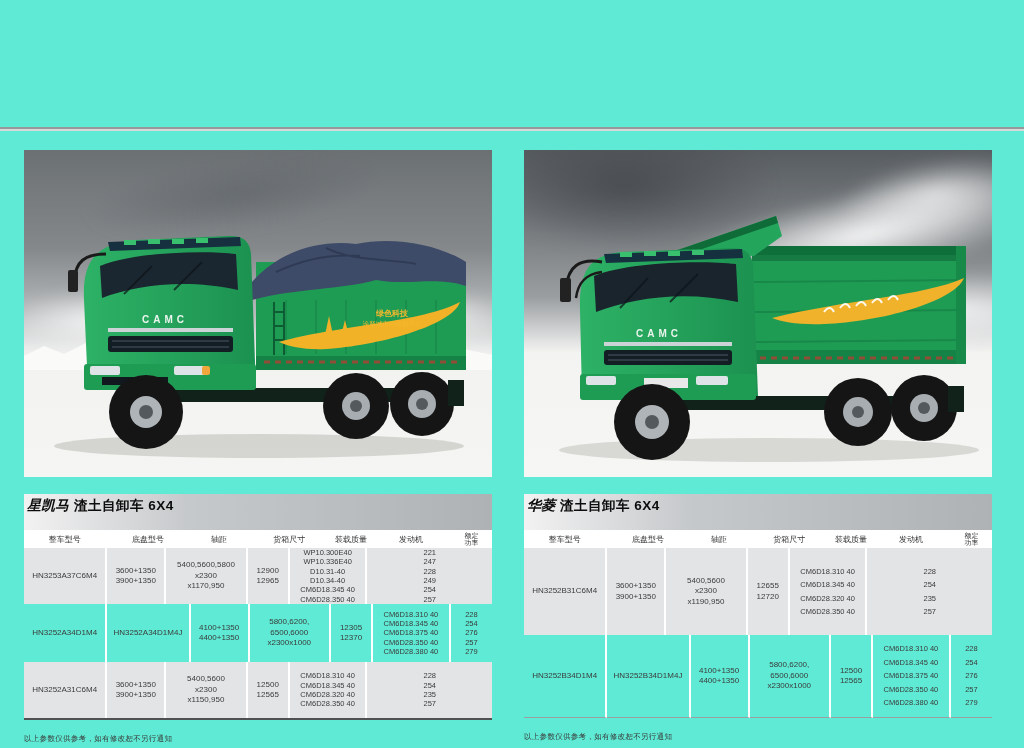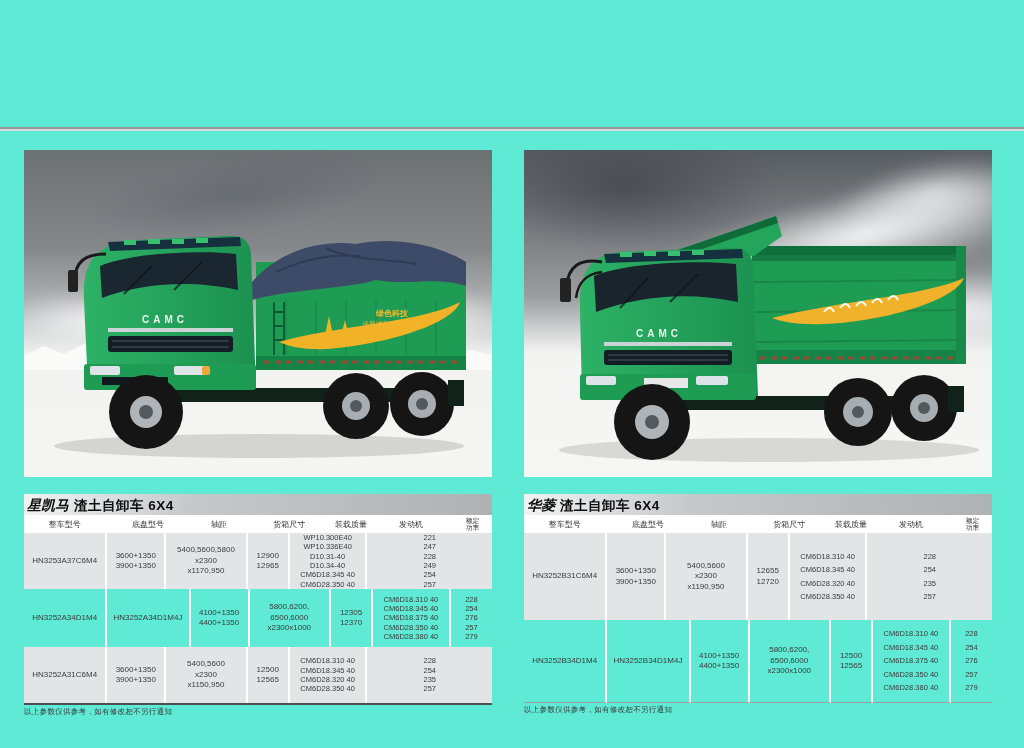--- a/index.html
+++ b/index.html
@@ -13,52 +13,52 @@
   
   .photo{position:relative;width:468px;height:327px;overflow:hidden;}
   .p0 .photo{background:linear-gradient(180deg,#6b7073 0%,#84888b 30%,#b6b9ba 50%,
         #e7e8e8 60%,#f2f2f0 63%,#f5f5f3 100%);}
   .p1 .photo{background:linear-gradient(180deg,#585d61 0%,#7e8285 28%,#9a9ea1 45%,
         #dfe0e0 58%,#f3f3f1 62%,#f6f6f4 100%);}
   .cloud{position:absolute;border-radius:50%;filter:blur(7px);}
   .photo svg{position:absolute;left:0;top:0;}
 
   
-  .titlebar{margin-top:17px;height:21px;line-height:21px;padding-left:3px;
+  .titlebar{margin-top:17px;height:36px;line-height:21px;padding-left:3px;
         background:linear-gradient(90deg,#f2f2f2 0%,#c6c9cb 35%,#aeb2b5 100%);
         white-space:nowrap;overflow:hidden;}
   .brand{font-family:"Liberation Serif",serif;font-weight:bold;font-style:italic;
         font-size:14px;color:#0c0c0c;margin-right:5px;}
   .series{font-weight:bold;font-size:13.5px;color:#0c0c0c;letter-spacing:.5px;}
 
   
   .spec-table{width:468px;}
   .p0 .spec-table{border-bottom:2px solid #4e5052;}
   .thead{display:flex;height:18px;}
-  .thead .tcell{font-size:8px;color:#333;background:#fff;text-align:right;}
+  .thead .tcell{font-size:8px;color:#333;background:#fff;}
   .trow{display:flex;}
   .tcell{display:flex;align-items:center;justify-content:center;text-align:center;
         font-size:8px;color:#3b3b3b;border-right:2px solid #fff;box-sizing:border-box;}
   .tcell:last-child{border-right:none;}
   .tbody .trow:nth-child(odd) .tcell{background:#e3e4e6;}
   .c1{flex:0 0 17.8%;} .c2{flex:0 0 17.8%;} .c3{flex:0 0 12.6%;}
   .c4{flex:0 0 17.4%;} .c5{flex:0 0 9%;} .c6{flex:0 0 16.6%;} .c7{flex:1;}
   .pre{white-space:pre-line;line-height:1.3;}
   .stack{flex-direction:column;justify-content:center;}
   .p0 .eline,.p0 .pline{line-height:9.3px;font-size:7.5px;}
   .p1 .eline,.p1 .pline{line-height:13.5px;font-size:7.5px;}
   .p0 .tbody .trow:nth-child(1){height:56px;}
   .p0 .tbody .trow:nth-child(2){height:58px;}
   .p0 .tbody .trow:nth-child(3){height:56px;}
   .p1 .tbody .trow:nth-child(1){height:87px;}
   .p1 .tbody .trow:nth-child(2){height:83px;}
   .p1 .tbody .trow:last-child .tcell{border-bottom:1px solid #9b9ea1;}
   .power-head{display:inline-block;width:16px;font-size:6.8px;line-height:7.5px;}
 
-  .note{margin-top:2px;font-size:7.5px;color:#3a3a3a;letter-spacing:.3px;}
+  .note{margin-top:14px;font-size:7.5px;color:#3a3a3a;letter-spacing:.3px;}
 </style>
 </head>
 <body>
 
 <div class="page">
   <div class="top-divider"></div>
 
   <section class="panel p0">
     <div class="photo">
       <div class="cloud" style="left:-30px;top:140px;width:210px;height:60px;background:radial-gradient(closest-side,rgba(255,255,255,.85),rgba(255,255,255,0));"></div>

